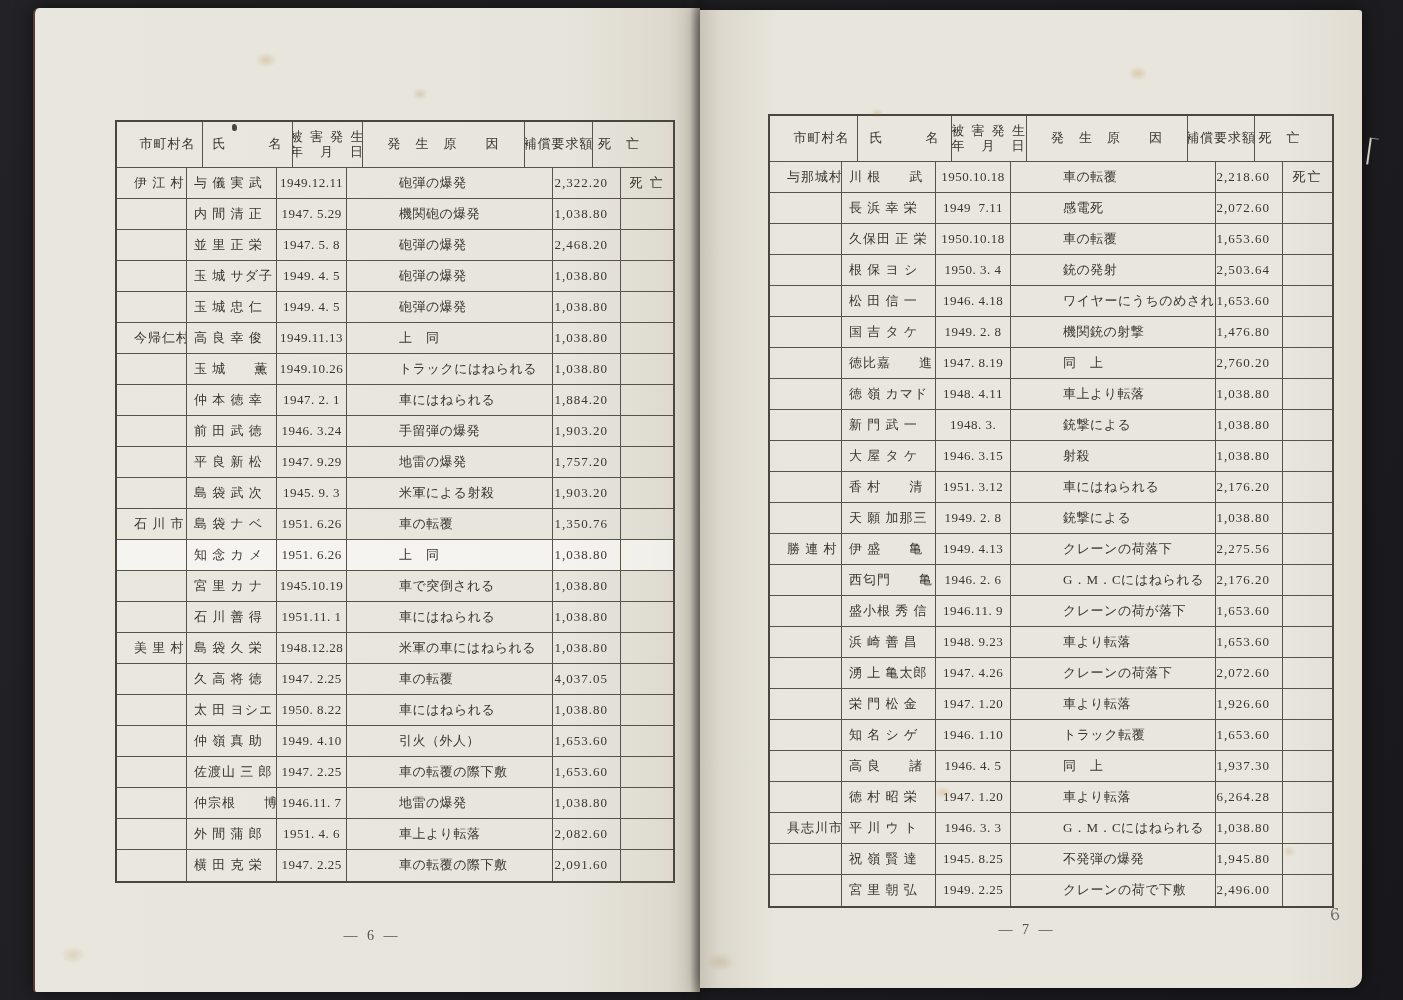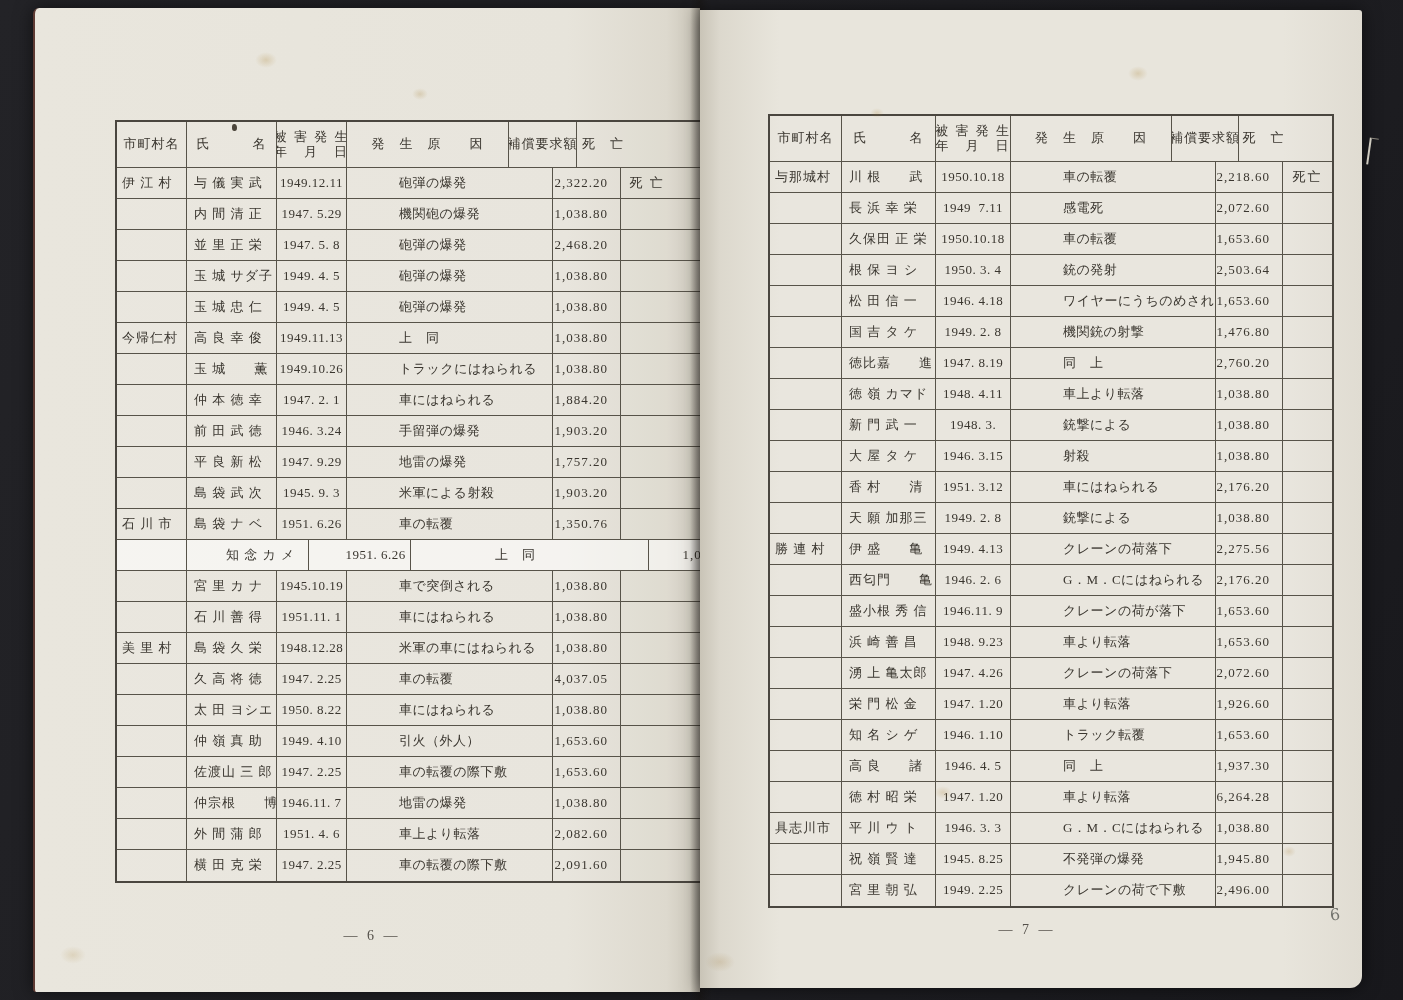--- a/index.html
+++ b/index.html
@@ -17,38 +17,38 @@
   .stain{position:absolute;border-radius:50%;pointer-events:none;}
   
   .jtable{position:absolute;border:2px solid #4a463f;background:rgba(255,255,255,0.06);}
   .trow{display:flex;box-sizing:border-box;border-bottom:1px solid #575349;}
   .trow:last-child{border-bottom:none;}
   .cell{box-sizing:border-box;border-right:1px solid #575349;overflow:hidden;
         display:flex;align-items:center;font-size:13px;line-height:1.15;
         white-space:pre;color:#3a362f;}
   .cell:last-child{border-right:none;}
   .thead .cell{justify-content:center;text-align:center;font-size:13px;letter-spacing:1px;}
-  .thead{height:46px;}
+  .thead{height:46px;padding-left:16px;}
   .trow.data{height:31px;}
-  .c-muni{justify-content:flex-start;padding-left:5px;letter-spacing:1px;font-family:Liberation Serif, serif;}
+  .c-muni{justify-content:flex-start;padding-left:17px;letter-spacing:1px;font-family:Liberation Serif, serif;}
   .c-name{justify-content:flex-start;padding-left:7px;letter-spacing:1px;}
   .c-date{justify-content:center;letter-spacing:0.5px;}
   .c-cause{justify-content:flex-start;padding-left:8px;letter-spacing:0.5px;margin-left:44px;}
   .c-amt{justify-content:flex-end;padding-right:12px;letter-spacing:1px;text-align:right;}
   .c-death{justify-content:center;letter-spacing:2px;}
   
   #table-6 .c0{width:70px}#table-6 .c1{width:90px}#table-6 .c2{width:70px}
   #table-6 .c3{width:162px}#table-6 .c4{width:68px}#table-6 .c5{width:52px}
   
   #table-7 .c0{width:72px}#table-7 .c1{width:94px}#table-7 .c2{width:75px}
   #table-7 .c3{width:161px}#table-7 .c4{width:67px}#table-7 .c5{width:49px}
   #table-6{left:80px;top:112px;}
   #table-7{left:68px;top:104px;}
   
-  #rows-6 .trow:nth-child(13){background:rgba(255,255,255,0.55);gap:32px;}
+  #rows-6 .trow:nth-child(13){background:rgba(255,255,255,0.55);}
   .hdr-date{display:flex;flex-direction:column;justify-content:center;align-items:center;}
   .hdr-date span{display:block;letter-spacing:2px;}
   .footer{position:absolute;text-align:center;font-size:14px;letter-spacing:3px;color:#54504a;}
   #footer-6{left:80px;width:514px;top:920px;}
   #footer-7{left:68px;width:518px;top:912px;}
   #hand-number{position:absolute;left:1330px;top:905px;font-size:16px;color:#73736d;
     transform:rotate(-6deg);font-family:"DejaVu Serif",serif;}
   #staple{position:absolute;left:1368px;top:138px;width:7px;height:26px;
     border-left:2px solid #cfcbc0;border-top:1px solid #8a867c;transform:rotate(8deg);}
   #ink-mark{position:absolute;left:197px;top:116px;width:5px;height:7px;background:#4c463c;border-radius:40% 60% 50% 50%;}

